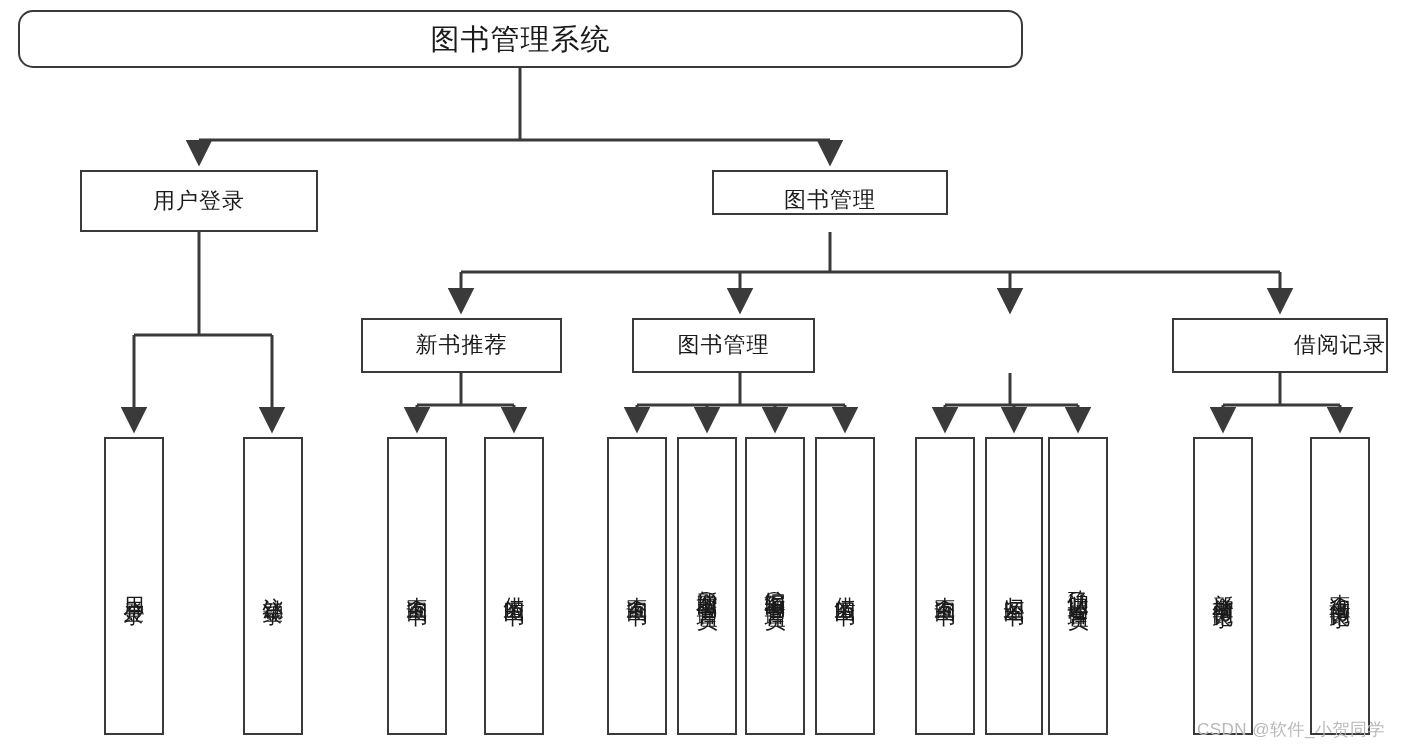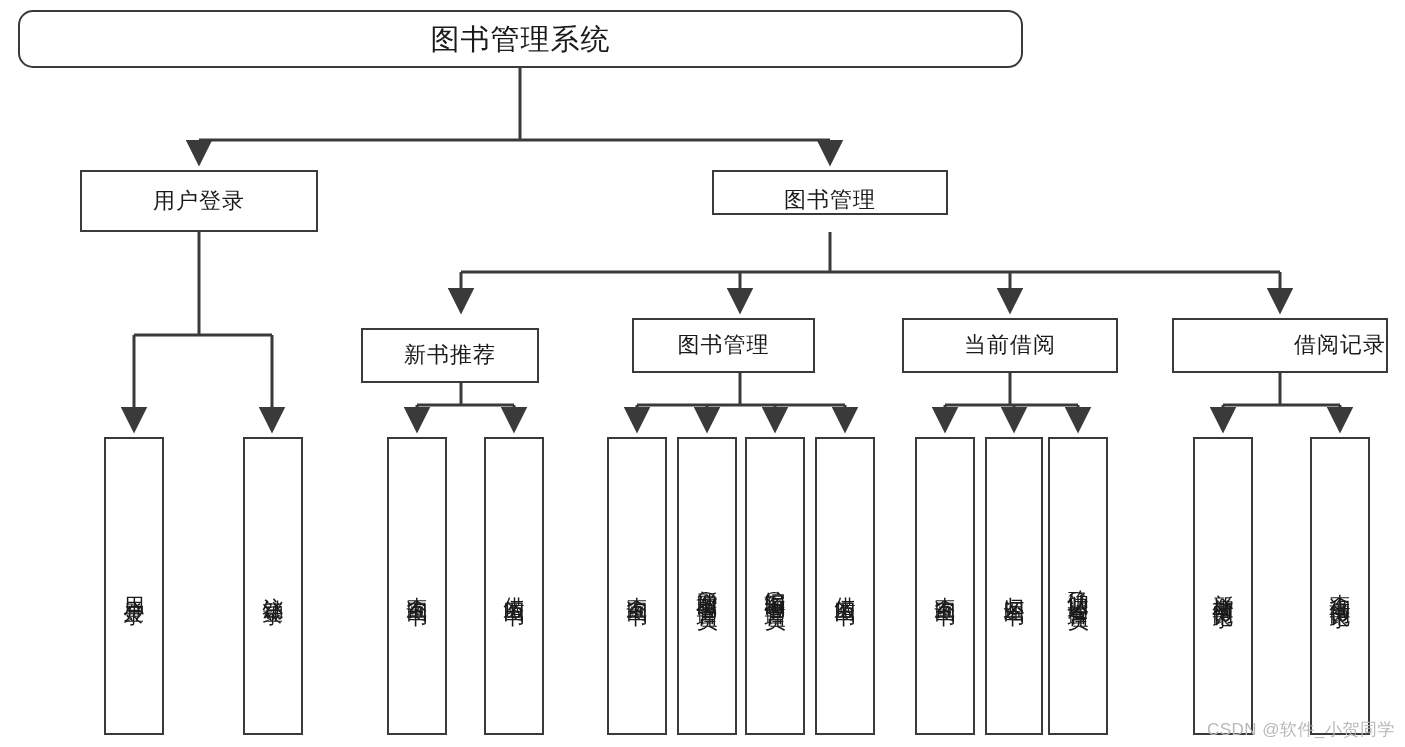--- a/index.html
+++ b/index.html
@@ -54,21 +54,21 @@
     letter-spacing: 3px;
     white-space: nowrap;
     text-align: center;
   }
   .node.root {
     font-size: 29px;
     border-radius: 15px;
   }
   .watermark {
     position: absolute;
-    right: 10px;
+    right: 20px;
     bottom: 6px;
     font-size: 17px;
     color: #b8b8b8;
     letter-spacing: 0.5px;
     white-space: nowrap;
     z-index: 3;
   }
 </style>
 </head>
 <body>
@@ -129,28 +129,25 @@
     <span>图书管理系统</span>
   </div>
 
   <div class="node h-node" style="left:80px; top:170px; width:238px; height:62px;">
     <span>用户登录</span>
   </div>
   <div class="node h-node" style="left:712px; top:170px; width:236px; height:45px;align-items:flex-end;">
     <span>图书管理</span>
   </div>
 
-  <div class="node h-node" style="left:361px; top:328px; width:178px; height:55px;">
+  <div class="node h-node" style="left:361px; top:318px; width:201px; height:55px;">
     <span>新书推荐</span>
   </div>
   <div class="node h-node" style="left:632px; top:318px; width:183px; height:55px;">
     <span>图书管理</span>
-  </div>
-  <div class="node h-node" style="left:902px; top:318px; width:216px; height:55px;">
-    <span>当前借阅</span>
   </div>
   <div class="node h-node" style="left:1172px; top:318px; width:216px; height:55px;justify-content:flex-end;">
     <span>借阅记录</span>
   </div>
 
   <div class="node v-node" style="left:104px; top:437px; width:60px; height:298px;">
     <span class="vtext">用户登录</span>
   </div>
   <div class="node v-node" style="left:243px; top:437px; width:60px; height:298px;">
     <span class="vtext">注销登录</span>

